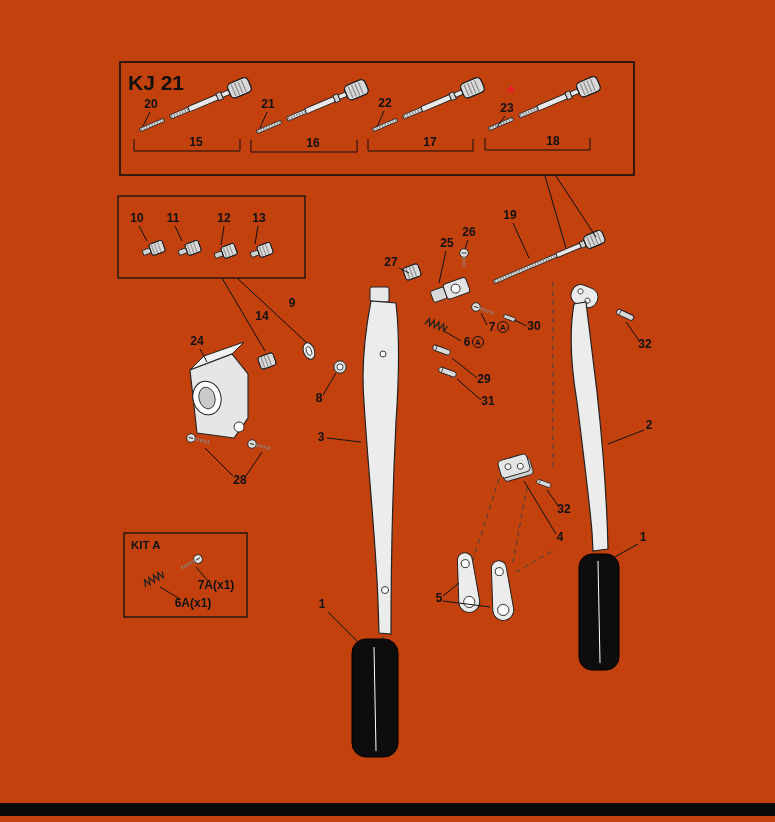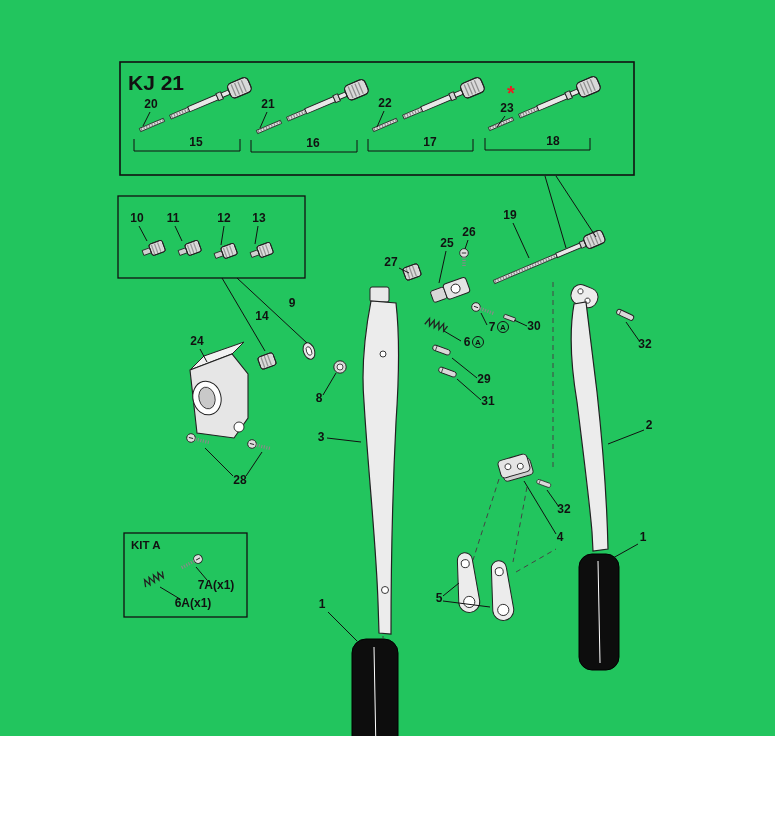--- a/index.html
+++ b/index.html
@@ -1,16 +1,16 @@
 <!DOCTYPE html>
 <html><head>
 <meta charset="utf-8">
 <style>
   html,body{margin:0;padding:0;background:#fff;}
-  .page{position:relative;width:775px;height:736px;background:#22c55e;overflow:hidden;}
+  .page{position:relative;width:775px;height:822px;background:#c2410c;overflow:hidden;}
   svg text{font-family:"Liberation Sans",sans-serif;}
   .num{font-size:12px;font-weight:bold;fill:#111;text-anchor:middle;}
   .title{font-size:21px;font-weight:bold;fill:#111;}
   .kittitle{font-size:11.5px;font-weight:bold;fill:#111;}
   .circA{font-size:8px;font-weight:bold;fill:#111;text-anchor:middle;}
   .ast{font-size:20px;font-weight:bold;text-anchor:middle;}
   .leader{stroke:#111;stroke-width:1;}
   .dashed{stroke:#444;stroke-width:1;stroke-dasharray:5 4;fill:none;}
   .boxline{fill:none;stroke:#111;stroke-width:1.6;}
   .bracket{fill:none;stroke:#111;stroke-width:1;}

